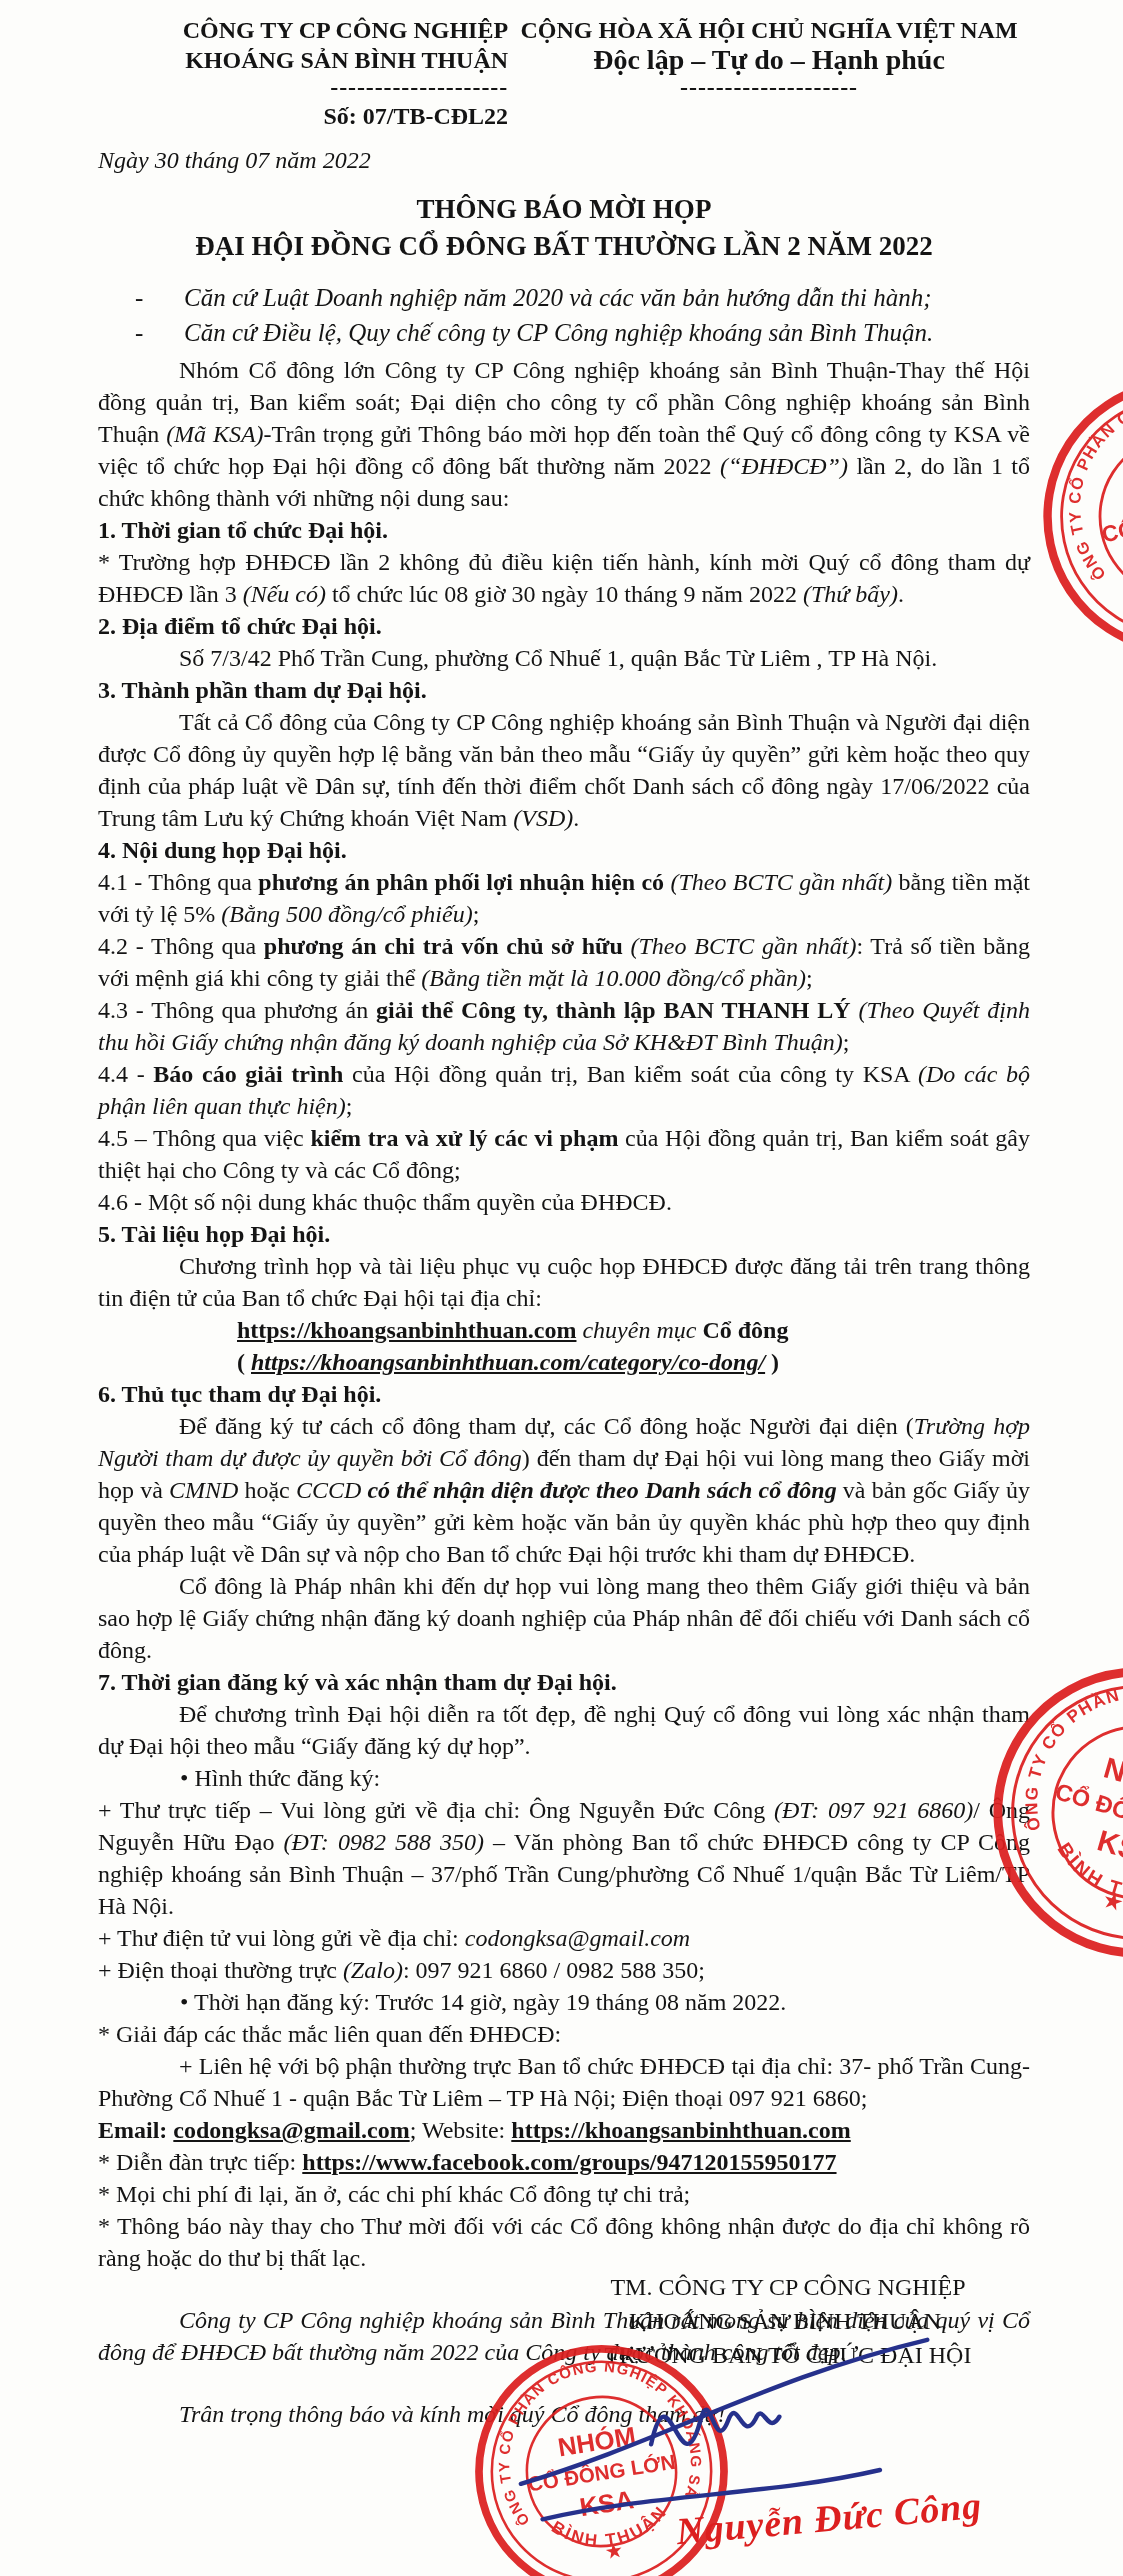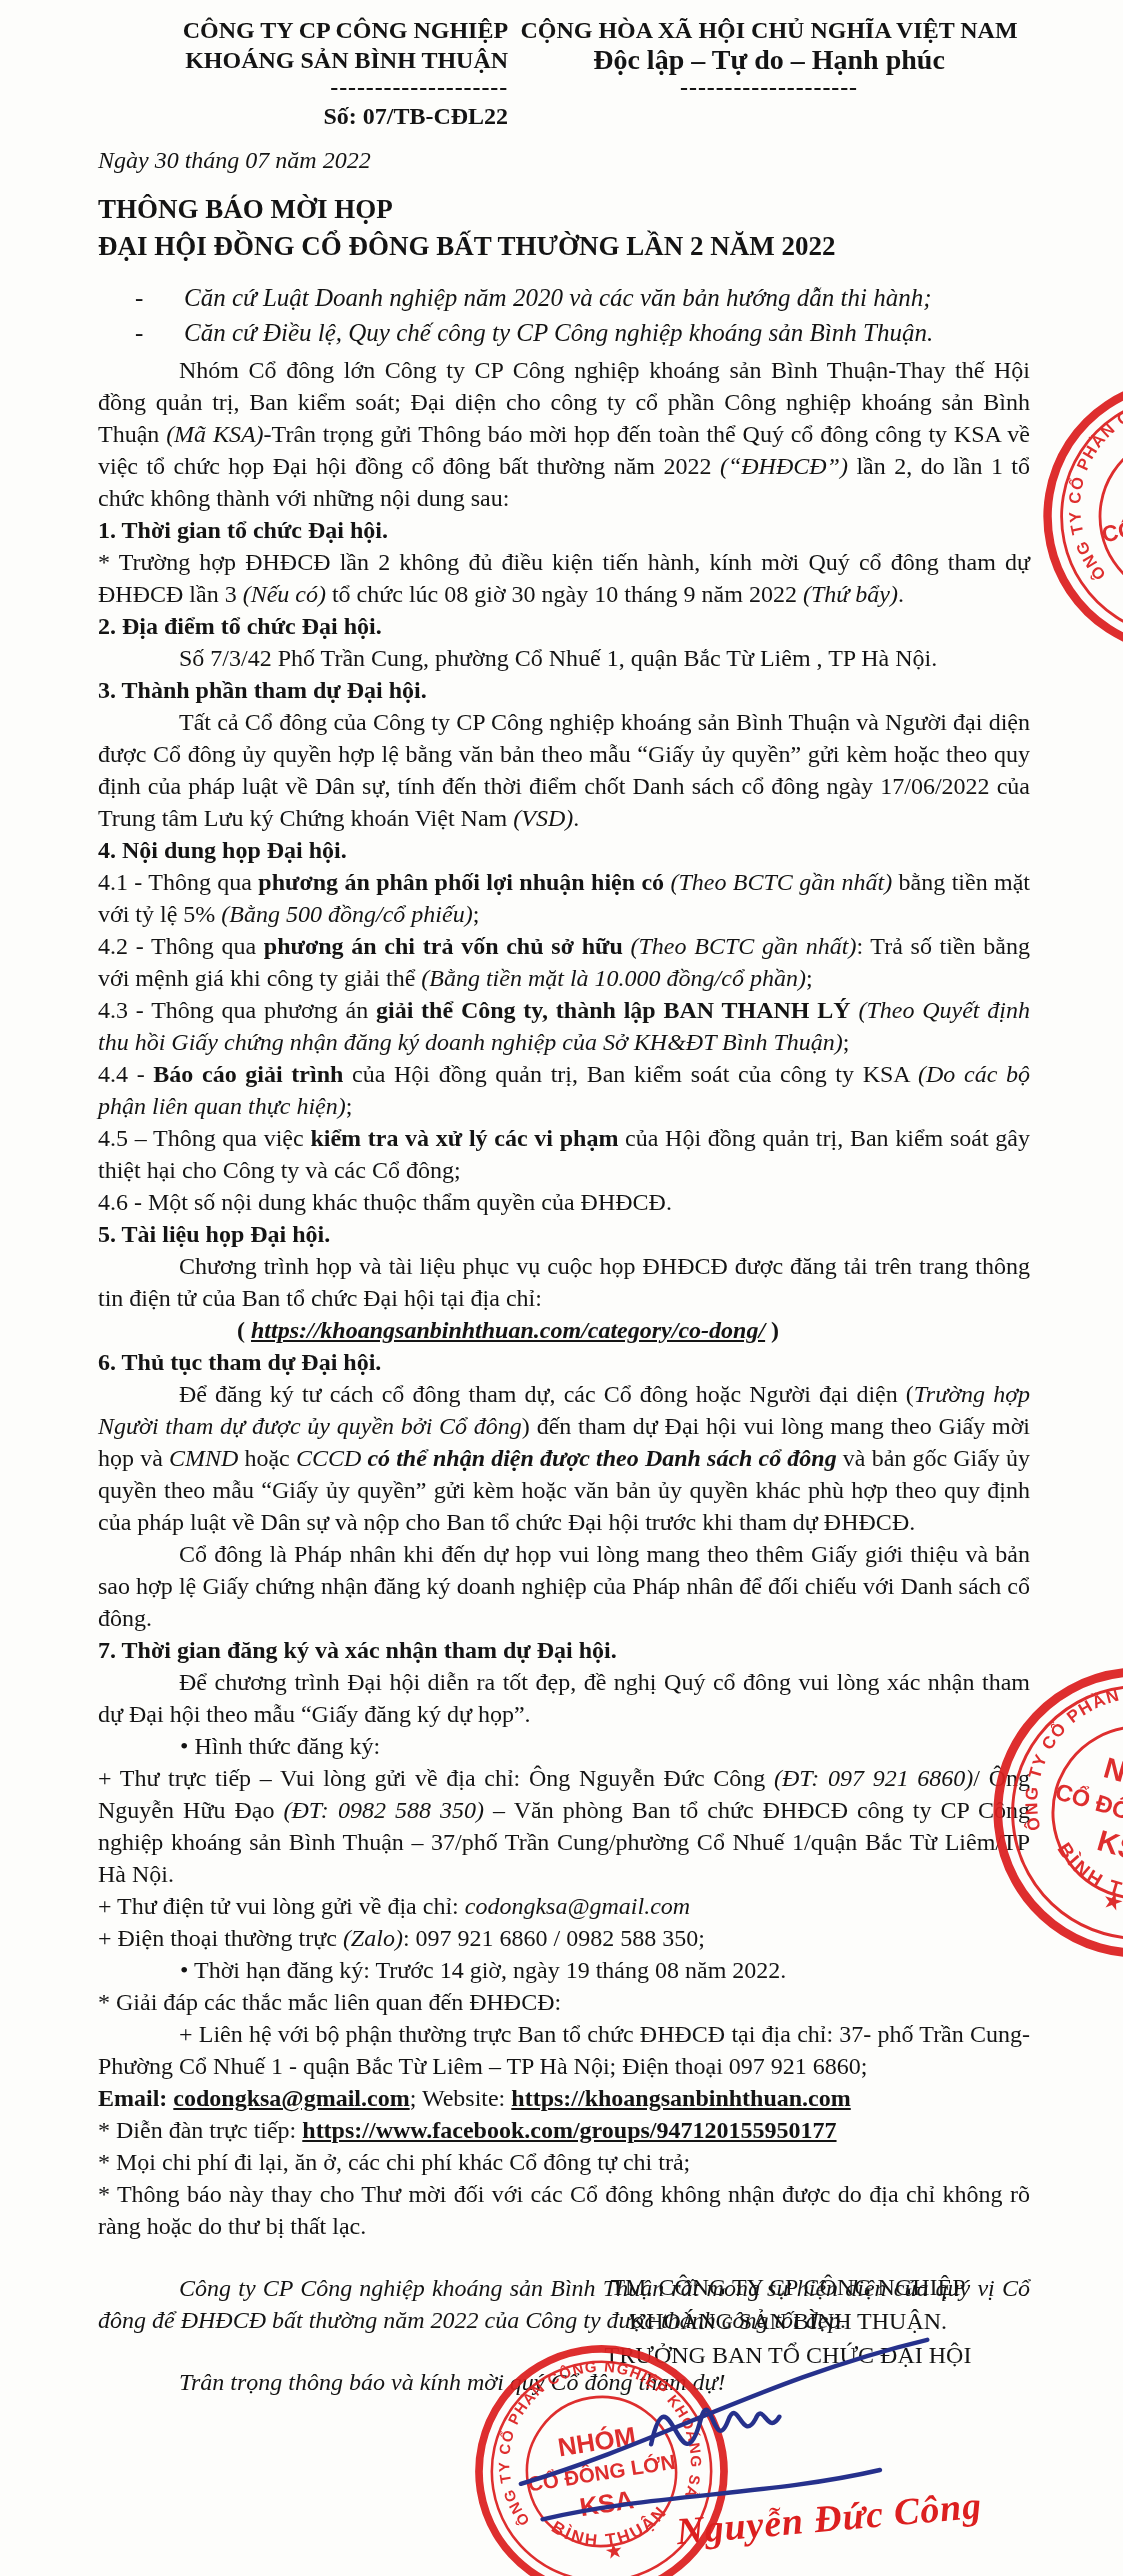--- a/index.html
+++ b/index.html
@@ -16,21 +16,21 @@
   
   .hdr{ display:flex; width:100%; }
   .hdr-left{ width:44%; text-align:right; font-weight:700; line-height:30px; }
   .hdr-right{ width:56%; text-align:center; font-weight:700; line-height:30px; }
   .hdr .divider{ font-weight:700; letter-spacing:0.9px; line-height:24px; }
   .doc-number{ margin-top:1.9px; }
   .motto{ font-size:28px; }
   .date-line{ text-align:left; padding-right:101px; font-style:italic; margin-top:13px; }
 
   
-  .title{ font-weight:700; font-size:27px; line-height:37px; margin-top:15px; }
+  .title{ text-align:center; font-weight:700; font-size:27px; line-height:37px; margin-top:15px; }
 
   
   .preamble{ margin-top:15px; font-style:italic; font-size:25px; line-height:35px; }
   .pre-line{ display:flex; }
   .pre-dash{ width:49px; padding-left:37px; box-sizing:content-box; flex:0 0 auto; }
 
   
   .body{ margin-top:4px;font-family:Liberation Serif, serif; }
   .pline{ text-align:justify; }
   .ind{ text-indent:81px; }
@@ -117,20 +117,21 @@
         <div class="pline ind"><span class="">Tất cả Cổ đông của Công ty CP Công nghiệp khoáng sản Bình Thuận và Người đại diện được Cổ đông ủy quyền hợp lệ bằng văn bản theo mẫu “Giấy ủy quyền” gửi kèm hoặc theo quy định của pháp luật về Dân sự, tính đến thời điểm chốt Danh sách cổ đông ngày 17/06/2022 của Trung tâm Lưu ký Chứng khoán Việt Nam </span><span class="r-i">(VSD)</span><span class="">.</span></div>
         <div class="pline"><span class="r-b">4. Nội dung họp Đại hội.</span></div>
         <div class="pline"><span class="">4.1 - Thông qua </span><span class="r-b">phương án phân phối lợi nhuận hiện có </span><span class="r-i">(Theo BCTC gần nhất)</span><span class=""> bằng tiền mặt với tỷ lệ 5% </span><span class="r-i">(Bằng 500 đồng/cổ phiếu)</span><span class="">;</span></div>
         <div class="pline"><span class="">4.2 - Thông qua </span><span class="r-b">phương án chi trả vốn chủ sở hữu </span><span class="r-i">(Theo BCTC gần nhất)</span><span class="">: Trả số tiền bằng với mệnh giá khi công ty giải thể </span><span class="r-i">(Bằng tiền mặt là 10.000 đồng/cổ phần)</span><span class="">;</span></div>
         <div class="pline"><span class="">4.3 - Thông qua phương án </span><span class="r-b">giải thể Công ty, thành lập BAN THANH LÝ </span><span class="r-i">(Theo Quyết định thu hồi Giấy chứng nhận đăng ký doanh nghiệp của Sở KH&amp;ĐT Bình Thuận)</span><span class="">;</span></div>
         <div class="pline"><span class="">4.4 - </span><span class="r-b">Báo cáo giải trình</span><span class=""> của Hội đồng quản trị, Ban kiểm soát của công ty KSA </span><span class="r-i">(Do các bộ phận liên quan thực hiện)</span><span class="">;</span></div>
         <div class="pline"><span class="">4.5 – Thông qua việc </span><span class="r-b">kiểm tra và xử lý các vi phạm</span><span class=""> của Hội đồng quản trị, Ban kiểm soát gây thiệt hại cho Công ty và các Cổ đông;</span></div>
         <div class="pline"><span class="">4.6 - Một số nội dung khác thuộc thẩm quyền của ĐHĐCĐ.</span></div>
         <div class="pline"><span class="r-b">5. Tài liệu họp Đại hội.</span></div>
         <div class="pline ind"><span class="">Chương trình họp và tài liệu phục vụ cuộc họp ĐHĐCĐ được đăng tải trên trang thông tin điện tử của Ban tổ chức Đại hội tại địa chỉ:</span></div>
+        <div class="pline ind2"><span class="r-b r-u">https://khoangsanbinhthuan.com</span><span class="r-i"> chuyên mục </span><span class="r-b">Cổ đông</span></div>
         <div class="pline ind2"><span class="r-b">( </span><span class="r-b r-i r-u">https://khoangsanbinhthuan.com/category/co-dong/</span><span class="r-b"> )</span></div>
         <div class="pline"><span class="r-b">6. Thủ tục tham dự Đại hội.</span></div>
         <div class="pline ind"><span class="">Để đăng ký tư cách cổ đông tham dự, các Cổ đông hoặc Người đại diện (</span><span class="r-i">Trường hợp Người tham dự được ủy quyền bởi Cổ đông</span><span class="">) đến tham dự Đại hội vui lòng mang theo Giấy mời họp và </span><span class="r-i">CMND</span><span class=""> hoặc </span><span class="r-i">CCCD</span><span class=""> </span><span class="r-b r-i">có thể nhận diện được theo Danh sách cổ đông</span><span class=""> và bản gốc Giấy ủy quyền theo mẫu “Giấy ủy quyền” gửi kèm hoặc văn bản ủy quyền khác phù hợp theo quy định của pháp luật về Dân sự và nộp cho Ban tổ chức Đại hội trước khi tham dự ĐHĐCĐ.</span></div>
         <div class="pline ind"><span class="">Cổ đông là Pháp nhân khi đến dự họp vui lòng mang theo thêm Giấy giới thiệu và bản sao hợp lệ Giấy chứng nhận đăng ký doanh nghiệp của Pháp nhân để đối chiếu với Danh sách cổ đông.</span></div>
         <div class="pline"><span class="r-b">7. Thời gian đăng ký và xác nhận tham dự Đại hội.</span></div>
         <div class="pline ind"><span class="">Để chương trình Đại hội diễn ra tốt đẹp, đề nghị Quý cổ đông vui lòng xác nhận tham dự Đại hội theo mẫu “Giấy đăng ký dự họp”.</span></div>
         <div class="pline bullet"><span class="">•   Hình thức đăng ký:</span></div>
         <div class="pline"><span class="">+ Thư trực tiếp – Vui lòng gửi về địa chỉ: Ông Nguyễn Đức Công </span><span class="r-i">(ĐT: 097 921 6860)</span><span class="">/ Ông Nguyễn Hữu Đạo </span><span class="r-i">(ĐT: 0982 588 350)</span><span class=""> – Văn phòng Ban tổ chức ĐHĐCĐ công ty CP Công nghiệp khoáng sản Bình Thuận – 37/phố Trần Cung/phường Cổ Nhuế 1/quận Bắc Từ Liêm/TP Hà Nội.</span></div>
         <div class="pline"><span class="">+ Thư điện tử vui lòng gửi về địa chỉ: </span><span class="r-i">codongksa@gmail.com</span></div>
         <div class="pline"><span class="">+ Điện thoại thường trực </span><span class="r-i">(Zalo)</span><span class="">: 097 921 6860 / 0982 588 350;</span></div>

